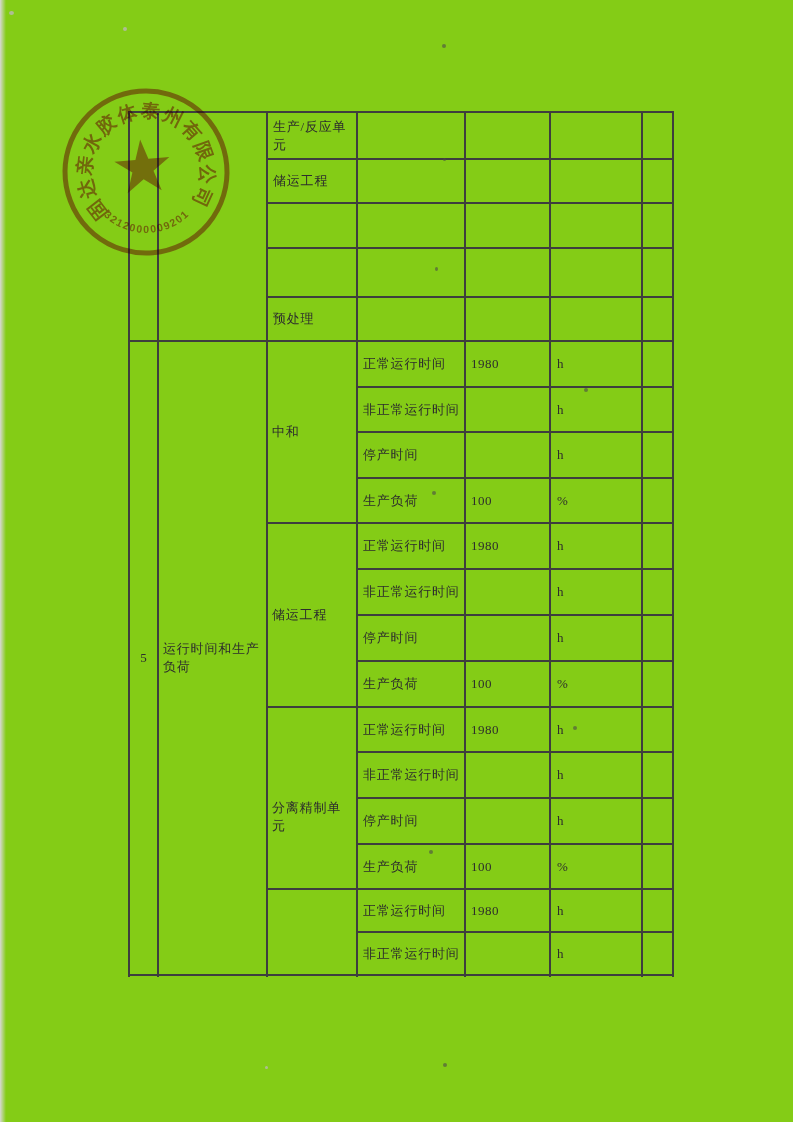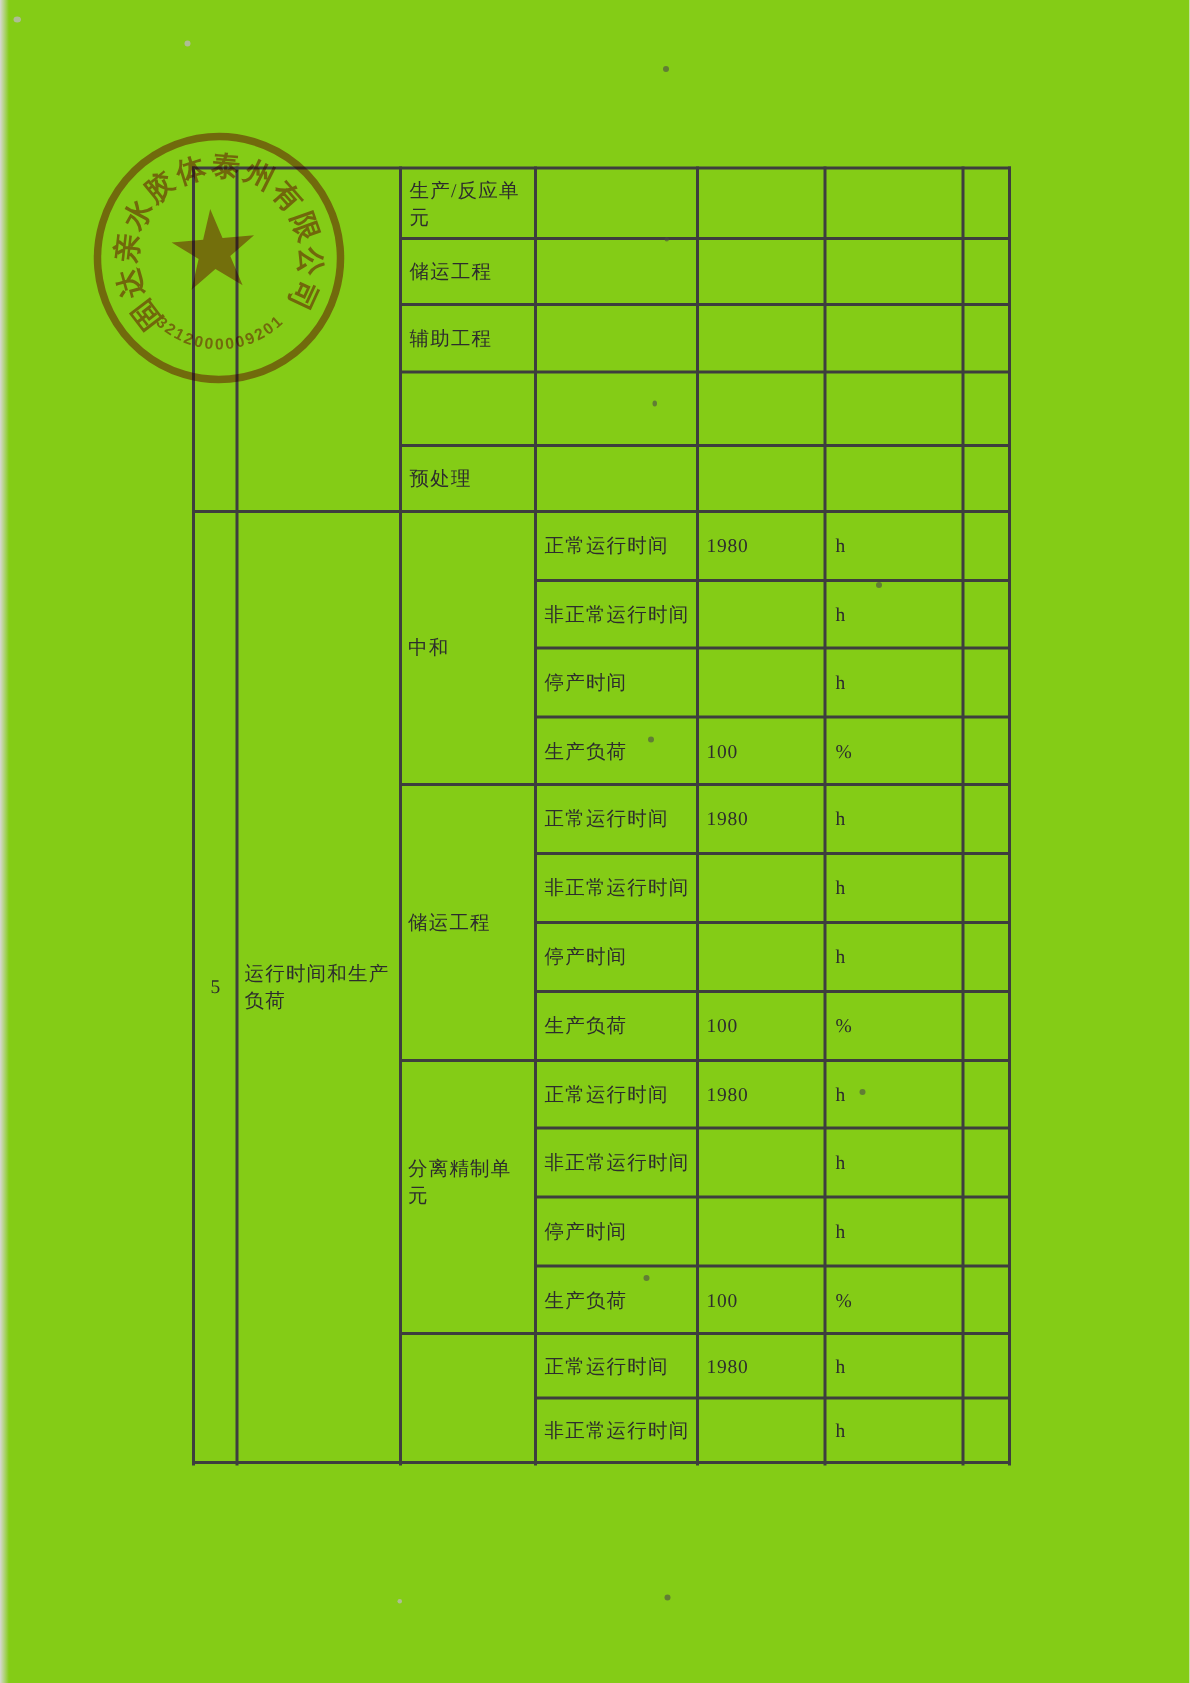--- a/index.html
+++ b/index.html
@@ -66,30 +66,29 @@
     <div class="hl" style="left:356px;width:318px;top:614px"></div>
     <div class="hl" style="left:356px;width:318px;top:660px"></div>
     <div class="hl" style="left:356px;width:318px;top:751px"></div>
     <div class="hl" style="left:356px;width:318px;top:797px"></div>
     <div class="hl" style="left:356px;width:318px;top:843px"></div>
     <div class="hl" style="left:356px;width:318px;top:931px"></div>
 
     <div class="cell" style="left:273px;top:112px;width:80px;height:47px">生产/反应单
 元</div>
     <div class="cell" style="left:273px;top:159px;width:80px;height:44px">储运工程</div>
-    <div class="cell" style="left:273px;top:203px;width:80px;height:45px">辅助工程</div>
     <div class="cell" style="left:273px;top:297px;width:80px;height:44px">预处理</div>
 
     <div class="cell center" style="left:129px;top:341px;width:29px;height:634px">5</div>
     <div class="cell" style="left:163px;top:341px;width:101px;height:634px">运行时间和生产
 负荷</div>
 
     <div class="cell" style="left:272px;top:523px;width:83px;height:184px">储运工程</div>
     <div class="cell" style="left:272px;top:341px;width:83px;height:182px">中和</div>
-    <div class="cell" style="left:272px;top:719px;width:83px;height:138px">分离精制单
+    <div class="cell" style="left:272px;top:748px;width:83px;height:138px">分离精制单
 元</div>
 
     <div class="cell" style="left:363px;top:341px;width:100px;height:46px">正常运行时间</div>
     <div class="cell val" style="left:471px;top:341px;width:72px;height:46px">1980</div>
     <div class="cell val" style="left:557px;top:341px;width:78px;height:46px">h</div>
     <div class="cell" style="left:363px;top:387px;width:100px;height:45px">非正常运行时间</div>
     <div class="cell val" style="left:471px;top:387px;width:72px;height:45px"></div>
     <div class="cell val" style="left:557px;top:387px;width:78px;height:45px">h</div>
     <div class="cell" style="left:363px;top:432px;width:100px;height:46px">停产时间</div>
     <div class="cell val" style="left:471px;top:432px;width:72px;height:46px"></div>

